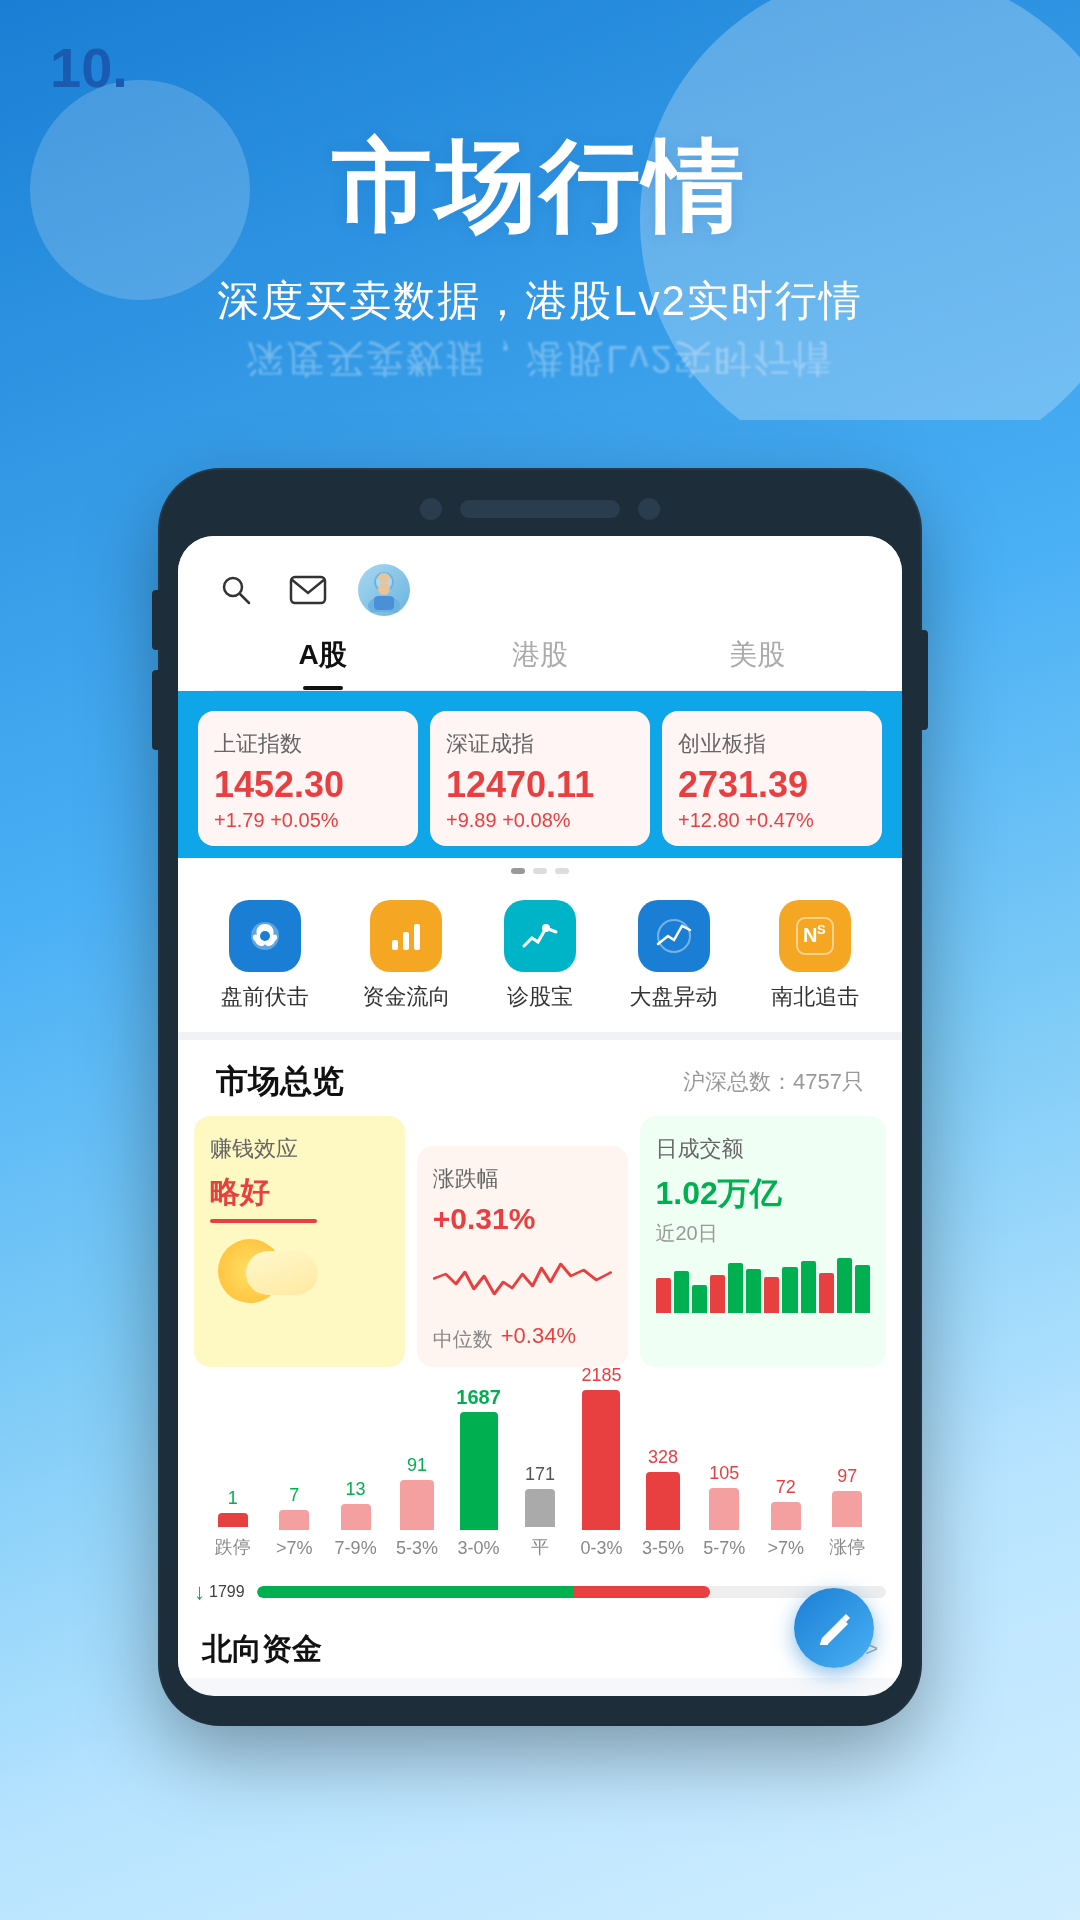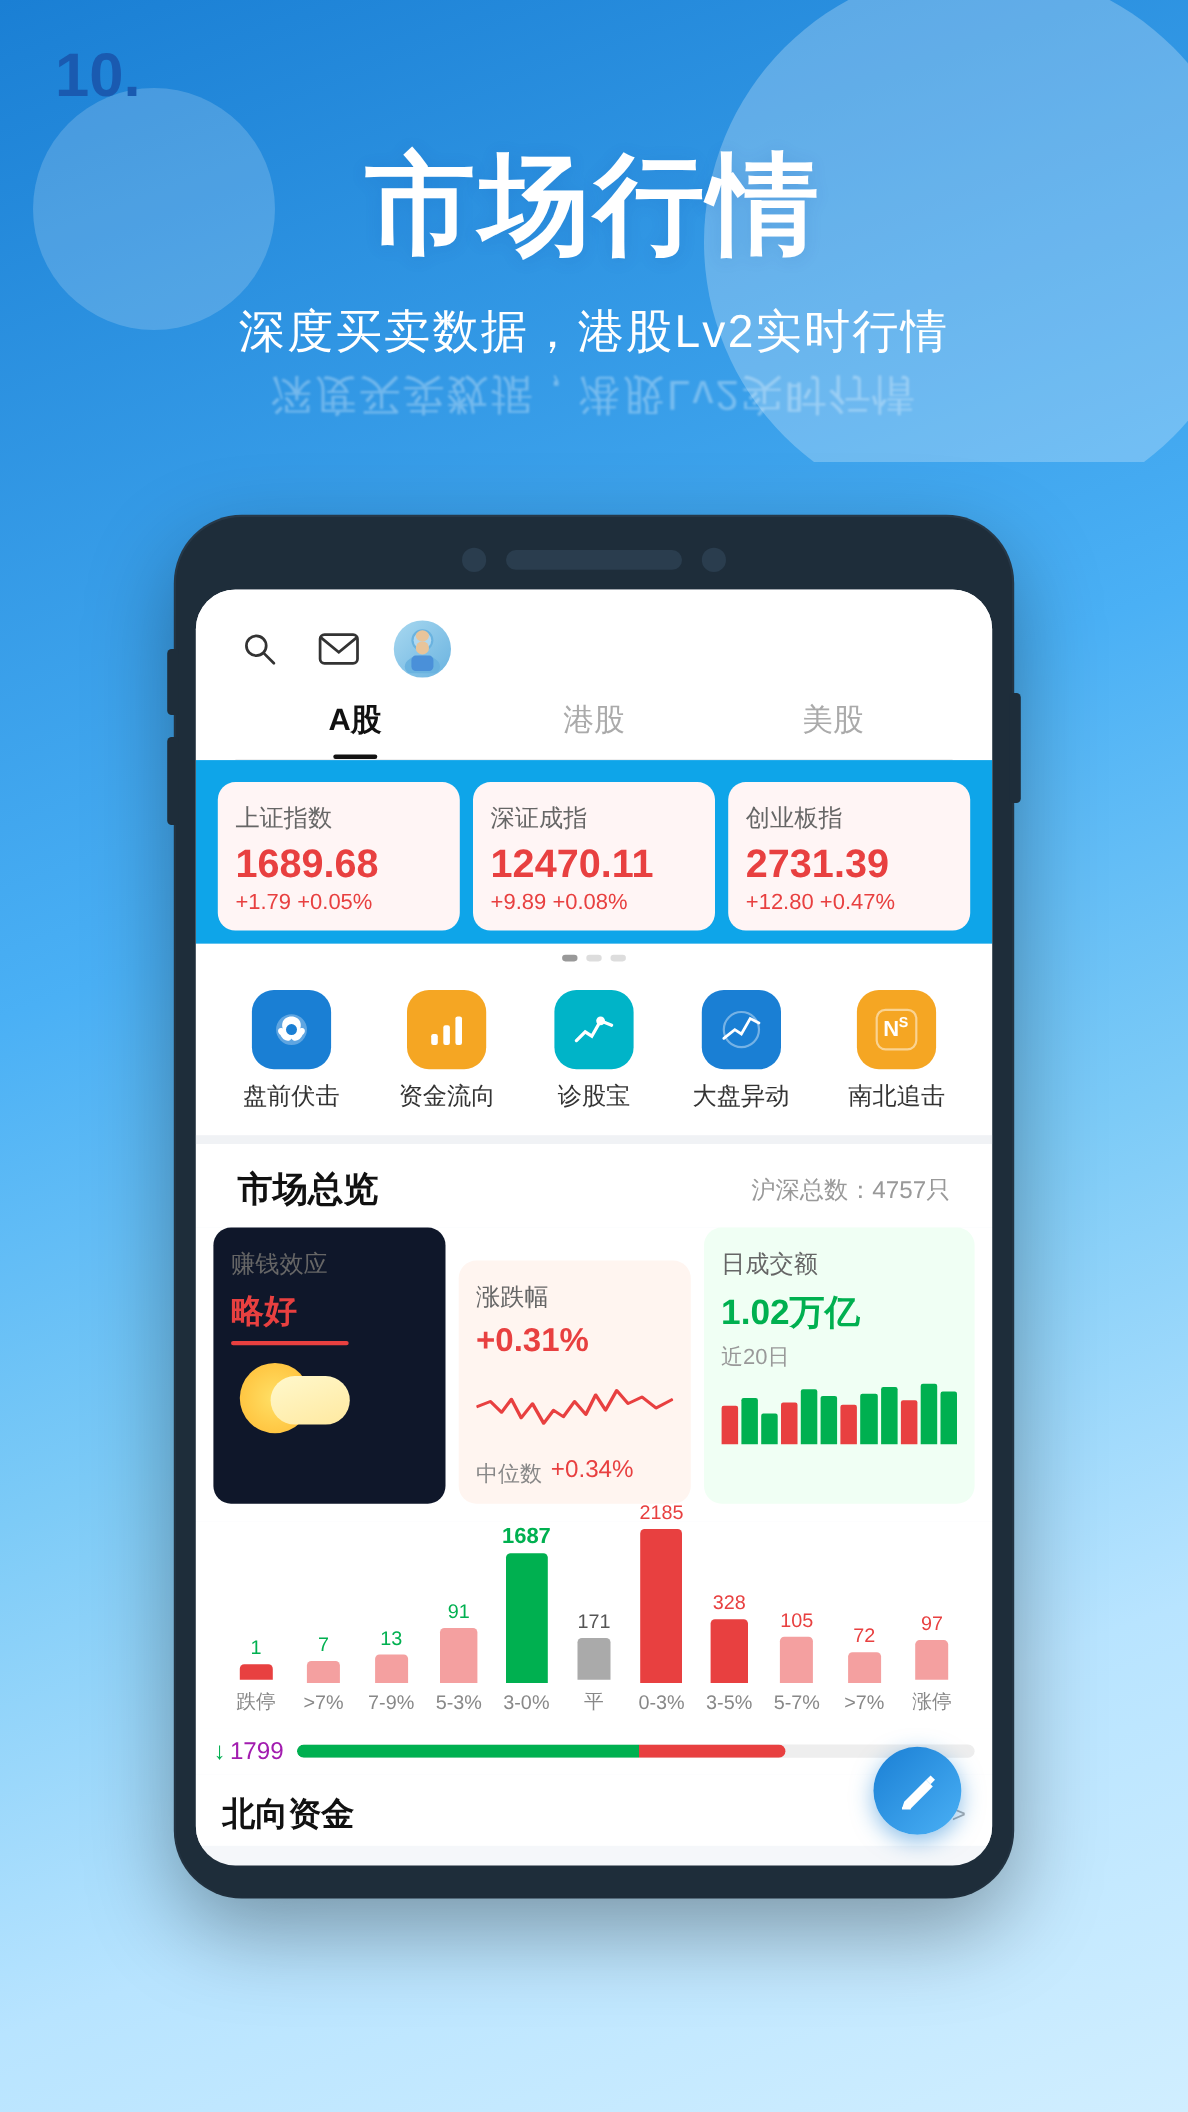--- a/index.html
+++ b/index.html
@@ -302,21 +302,21 @@
       display: flex;
       gap: 12px;
       padding: 0 16px 16px;
       background: #fff;
     }
     .mc-card {
       border-radius: 16px;
       padding: 18px 16px 14px;
       min-width: 0;
     }
-    .mc-card.pink { background: #0f172a; flex: 1; }
+    .mc-card.pink { background: #fef9c3; flex: 1; }
     .mc-card.pink2 { background: #fff5f0; flex: 1; margin-top: 30px; }
     .mc-card.green { background: #f0fff4; flex: 1.2; }
     .mc-title { font-size: 22px; color: #666; margin-bottom: 8px; }
     .mc-pct { font-size: 30px; font-weight: 700; color: #e84040; }
     .mc-green-value { font-size: 32px; font-weight: 700; color: #00b050; }
     .mc-green-sub { font-size: 20px; color: #999; margin-top: 4px; }
     .mc-mid-label { font-size: 20px; color: #888; margin-top: 6px; }
     .mc-mid-pct { font-size: 22px; color: #e84040; }
 
     
@@ -366,22 +366,22 @@
       align-items: center;
       gap: 4px;
       padding: 8px 16px;
       background: #fff;
     }
     .indicator-arrow {
       font-size: 22px;
       color: #00b050;
     }
     .indicator-num {
-      font-size: 22px;
-      color: #a21caf;
+      font-size: 16px;
+      color: #404040;
       margin-right: 8px;
     }
     .progress-bar-outer {
       flex: 1;
       height: 12px;
       background: #eee;
       border-radius: 6px;
       overflow: hidden;
     }
     .progress-bar-inner {
@@ -477,21 +477,21 @@
         <div class="app-tabs">
           <div class="tab active">A股</div>
           <div class="tab">港股</div>
           <div class="tab">美股</div>
         </div>
       </div>
 
       <div class="index-cards">
         <div class="index-card">
           <div class="index-name">上证指数</div>
-          <div class="index-value">1689.68</div>
+          <div class="index-value">1452.30</div>
           <div class="index-change">
             <span>+1.79</span>&nbsp;<span>+0.05%</span>
           </div>
         </div>
         <div class="index-card">
           <div class="index-name">深证成指</div>
           <div class="index-value">12470.11</div>
           <div class="index-change">
             <span>+9.89</span>&nbsp;<span>+0.08%</span>
           </div>

